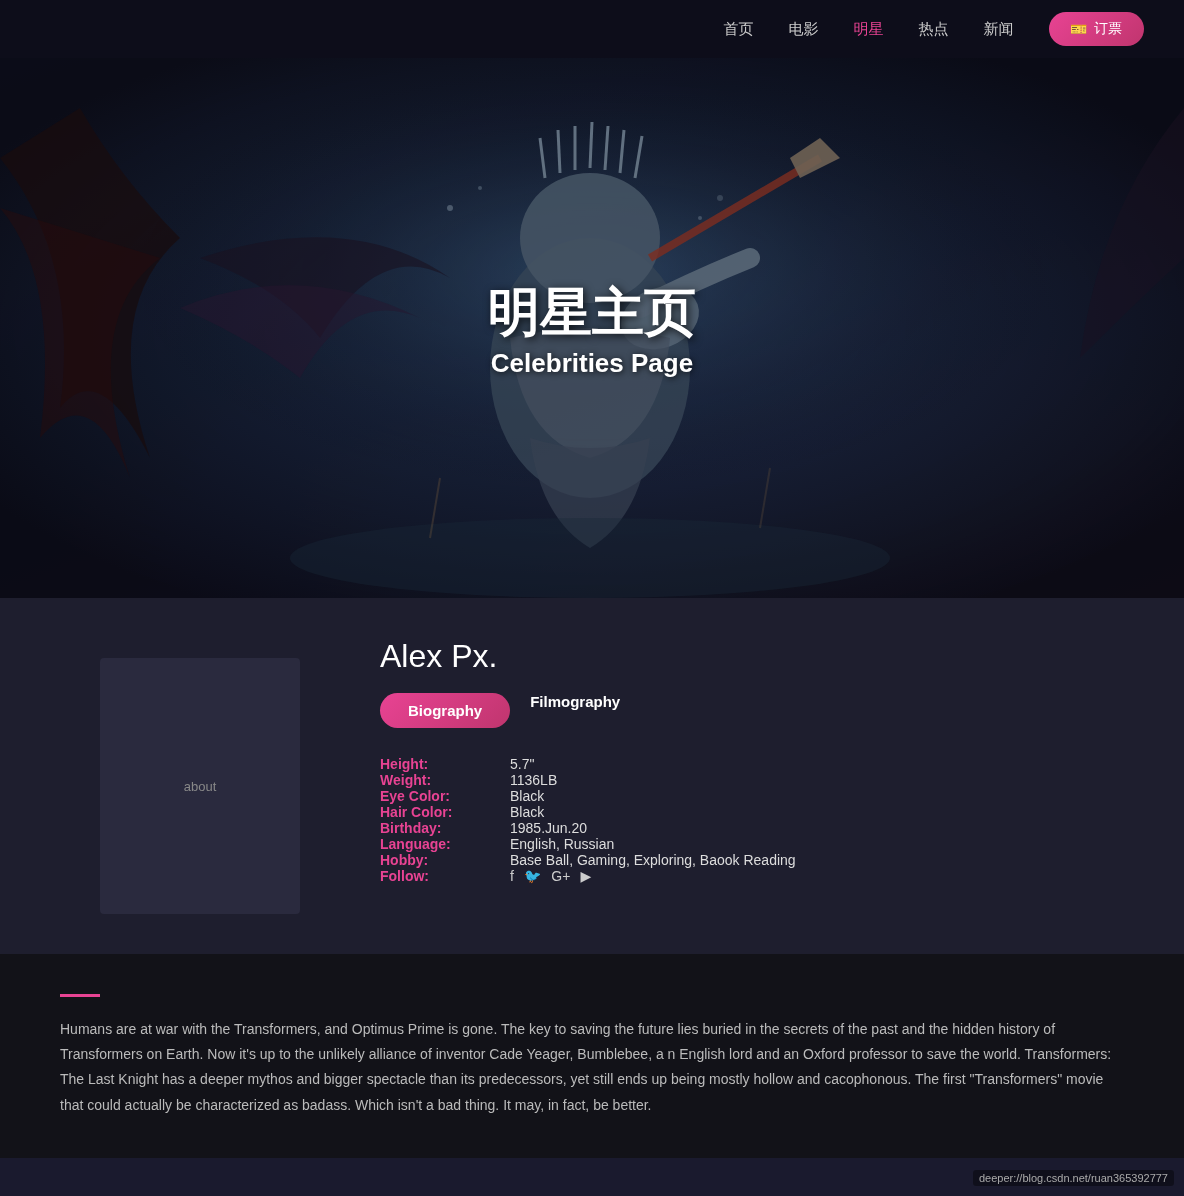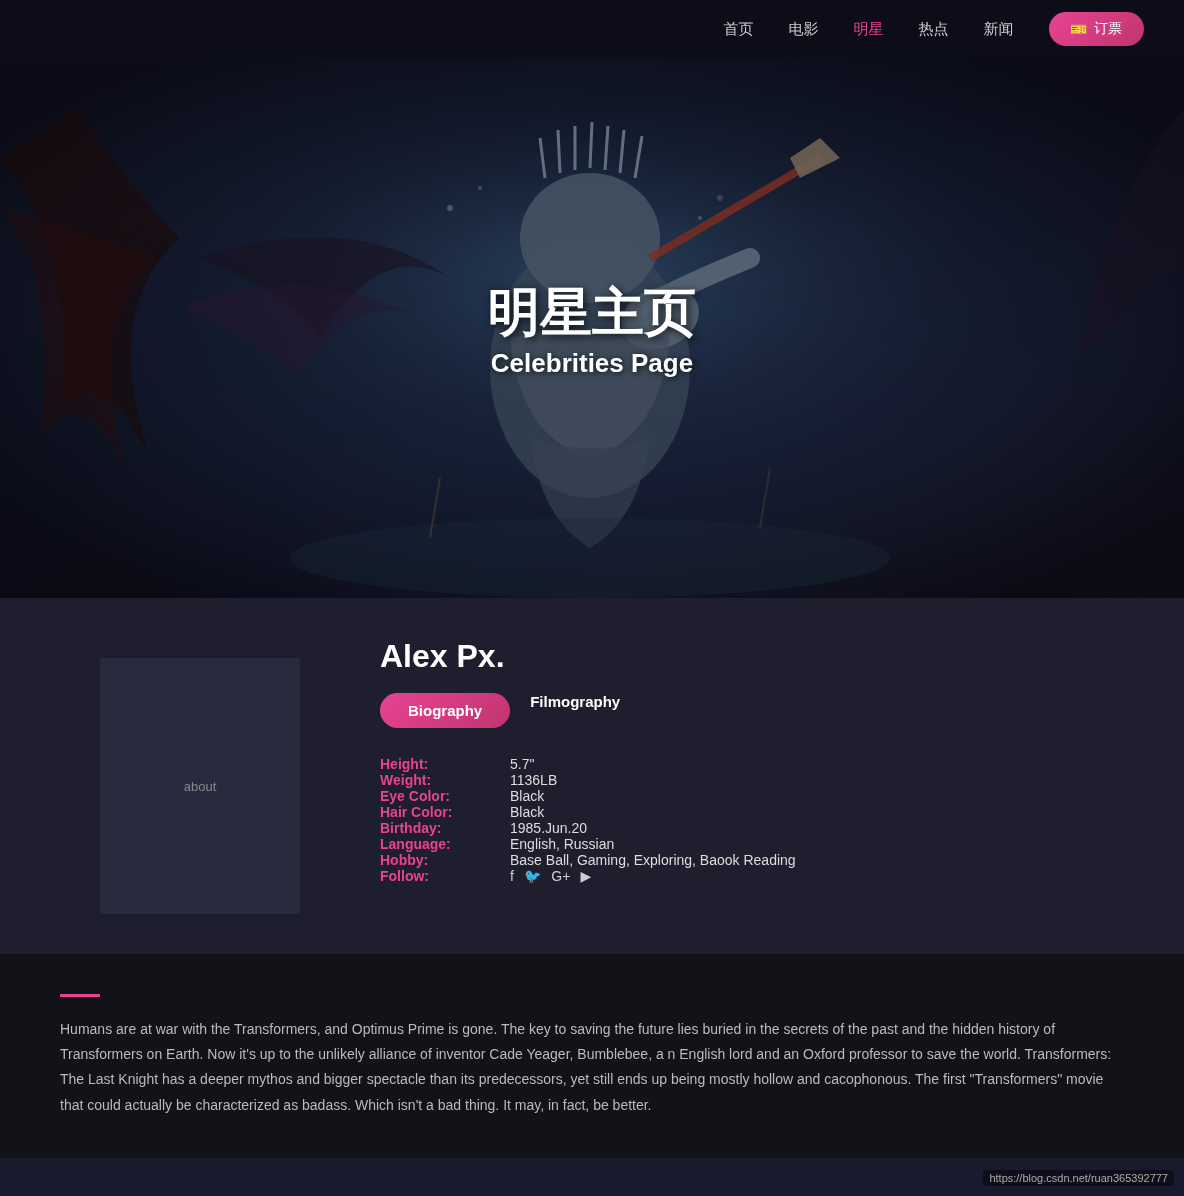--- a/index.html
+++ b/index.html
@@ -108,21 +108,21 @@
       align-items: center;
       justify-content: center;
       color: #888;
       font-size: 13px;
     }
     .profile-info {
       flex: 1;
     }
     .celebrity-name {
       font-size: 32px;
-      font-weight: bold;
+      font-weight: normal;
       color: #fff;
       margin-bottom: 18px;
     }
     .tab-row {
       display: flex;
       align-items: flex-start;
       gap: 20px;
       margin-bottom: 28px;
     }
     .tab-active {
@@ -325,13 +325,13 @@
       </span>
     </div>
   </div>
 </section>
 
 <section class="overview-section">
   <div class="overview-underline"></div>
   <p class="overview-text">Humans are at war with the Transformers, and Optimus Prime is gone. The key to saving the future lies buried in the secrets of the past and the hidden history of Transformers on Earth. Now it's up to the unlikely alliance of inventor Cade Yeager, Bumblebee, a n English lord and an Oxford professor to save the world. Transformers: The Last Knight has a deeper mythos and bigger spectacle than its predecessors, yet still ends up being mostly hollow and cacophonous. The first "Transformers" movie that could actually be characterized as badass. Which isn't a bad thing. It may, in fact, be better.</p>
 </section>
 
-<div class="url-bar">https://blog.csdn.net/ruan365392777</div>
+<div class="url-bar">deeper://blog.csdn.net/ruan365392777</div>
 
 </body></html>

